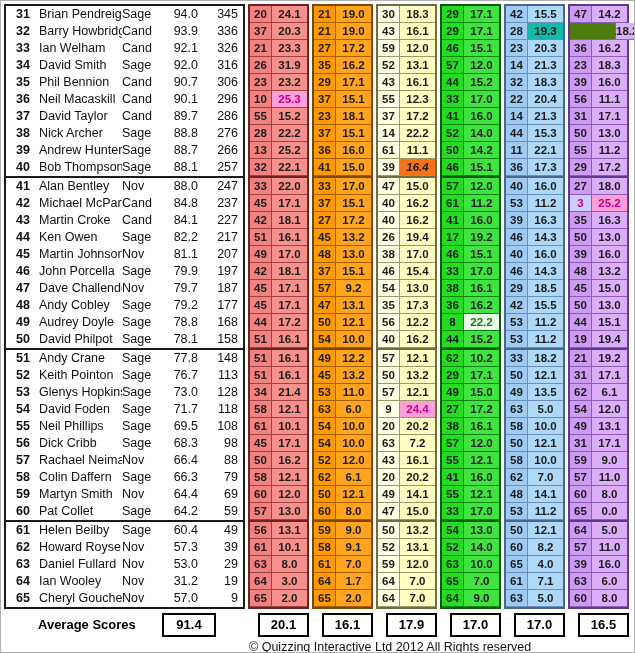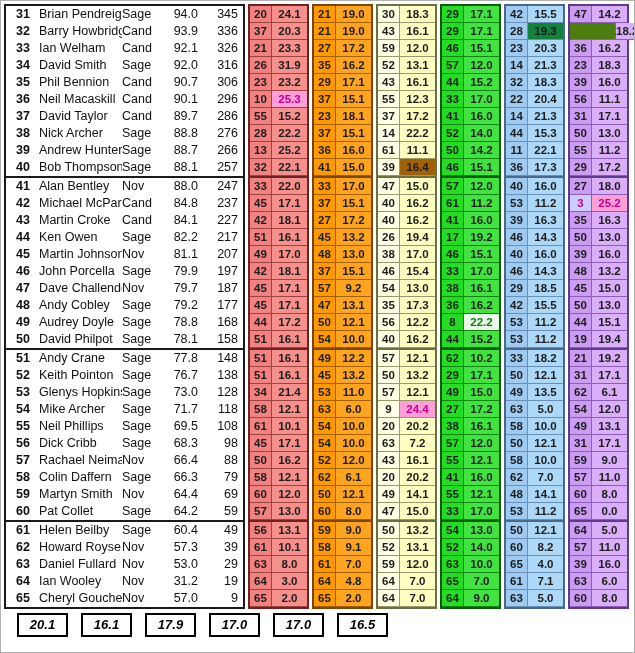--- a/index.html
+++ b/index.html
@@ -224,21 +224,21 @@
             <div class="prow">
               <div class="rcell" style="background: rgb(255, 255, 230); border-right: 1px solid rgb(153, 153, 107); border-bottom: 1px solid rgb(153, 153, 107);">14</div>
               <div class="scell" style="background: rgb(255, 255, 194); border-bottom: 1px solid rgb(153, 153, 107);">22.2</div>
             </div>
             <div class="prow">
               <div class="rcell" style="background: rgb(255, 255, 230); border-right: 1px solid rgb(153, 153, 107); border-bottom: 1px solid rgb(153, 153, 107);">61</div>
               <div class="scell" style="background: rgb(255, 255, 194); border-bottom: 1px solid rgb(153, 153, 107);">11.1</div>
             </div>
             <div class="prow">
               <div class="rcell" style="background: rgb(255, 255, 230); border-right: 1px solid rgb(153, 153, 107); border-bottom: 1px solid rgb(153, 153, 107);">39</div>
-              <div class="scell" style="background: #a16207; border-bottom: 1px solid rgb(153, 153, 107);">16.4</div>
+              <div class="scell" style="background: #f97316; border-bottom: 1px solid rgb(153, 153, 107); font-style: italic;">16.4</div>
             </div>
           </div>
           <div class="gbox" style="border-color: rgb(10, 92, 10);">
             <div class="prow">
               <div class="rcell" style="background: rgb(34, 221, 34); border-right: 1px solid rgb(18, 132, 18); border-bottom: 1px solid rgb(18, 132, 18);">29</div>
               <div class="scell" style="background: rgb(65, 227, 65); border-bottom: 1px solid rgb(18, 132, 18);">17.1</div>
             </div>
             <div class="prow">
               <div class="rcell" style="background: rgb(34, 221, 34); border-right: 1px solid rgb(18, 132, 18); border-bottom: 1px solid rgb(18, 132, 18);">29</div>
               <div class="scell" style="background: rgb(65, 227, 65); border-bottom: 1px solid rgb(18, 132, 18);">17.1</div>
@@ -276,21 +276,21 @@
               <div class="scell" style="background: rgb(65, 227, 65); border-bottom: 1px solid rgb(18, 132, 18);">15.1</div>
             </div>
           </div>
           <div class="gbox" style="border-color: rgb(72, 104, 140);">
             <div class="prow">
               <div class="rcell" style="background: rgb(159, 202, 241); border-right: 1px solid rgb(106, 145, 181); border-bottom: 1px solid rgb(106, 145, 181);">42</div>
               <div class="scell" style="background: rgb(173, 216, 248); border-bottom: 1px solid rgb(106, 145, 181);">15.5</div>
             </div>
             <div class="prow">
               <div class="rcell" style="background: rgb(159, 202, 241); border-right: 1px solid rgb(106, 145, 181); border-bottom: 1px solid rgb(106, 145, 181);">28</div>
-              <div class="scell" style="background: #15803d; border-bottom: 1px solid rgb(106, 145, 181);">19.3</div>
+              <div class="scell" style="background: #14b8a6; border-bottom: 1px solid rgb(106, 145, 181);">19.3</div>
             </div>
             <div class="prow">
               <div class="rcell" style="background: rgb(159, 202, 241); border-right: 1px solid rgb(106, 145, 181); border-bottom: 1px solid rgb(106, 145, 181);">23</div>
               <div class="scell" style="background: rgb(173, 216, 248); border-bottom: 1px solid rgb(106, 145, 181);">20.3</div>
             </div>
             <div class="prow">
               <div class="rcell" style="background: rgb(159, 202, 241); border-right: 1px solid rgb(106, 145, 181); border-bottom: 1px solid rgb(106, 145, 181);">14</div>
               <div class="scell" style="background: rgb(173, 216, 248); border-bottom: 1px solid rgb(106, 145, 181);">21.3</div>
             </div>
             <div class="prow">
@@ -694,32 +694,32 @@
               <div class="lname">Andy Crane</div>
               <div class="lcat">Sage</div>
               <div class="lavg">77.8</div>
               <div class="ltot">148</div>
             </div>
             <div class="lrow">
               <div class="lnum" style="width: 24px;">52</div>
               <div class="lname">Keith Pointon</div>
               <div class="lcat">Sage</div>
               <div class="lavg">76.7</div>
-              <div class="ltot">138</div>
+              <div class="ltot">113</div>
             </div>
             <div class="lrow">
               <div class="lnum" style="width: 24px;">53</div>
               <div class="lname">Glenys Hopkins</div>
               <div class="lcat">Sage</div>
               <div class="lavg">73.0</div>
               <div class="ltot">128</div>
             </div>
             <div class="lrow">
               <div class="lnum" style="width: 24px;">54</div>
-              <div class="lname">Mike Archer</div>
+              <div class="lname">David Foden</div>
               <div class="lcat">Sage</div>
               <div class="lavg">71.7</div>
               <div class="ltot">118</div>
             </div>
             <div class="lrow">
               <div class="lnum" style="width: 24px;">55</div>
               <div class="lname">Neil Phillips</div>
               <div class="lcat">Sage</div>
               <div class="lavg">69.5</div>
               <div class="ltot">108</div>
@@ -1081,21 +1081,21 @@
             <div class="prow">
               <div class="rcell" style="background: rgb(255, 153, 0); border-right: 1px solid rgb(163, 95, 0); border-bottom: 1px solid rgb(163, 95, 0);">58</div>
               <div class="scell" style="background: rgb(255, 164, 30); border-bottom: 1px solid rgb(163, 95, 0);">9.1</div>
             </div>
             <div class="prow">
               <div class="rcell" style="background: rgb(255, 153, 0); border-right: 1px solid rgb(163, 95, 0); border-bottom: 1px solid rgb(163, 95, 0);">61</div>
               <div class="scell" style="background: rgb(255, 164, 30); border-bottom: 1px solid rgb(163, 95, 0);">7.0</div>
             </div>
             <div class="prow">
               <div class="rcell" style="background: rgb(255, 153, 0); border-right: 1px solid rgb(163, 95, 0); border-bottom: 1px solid rgb(163, 95, 0);">64</div>
-              <div class="scell" style="background: rgb(255, 164, 30); border-bottom: 1px solid rgb(163, 95, 0);">4.8</div>
+              <div class="scell" style="background: rgb(255, 164, 30); border-bottom: 1px solid rgb(163, 95, 0);">1.7</div>
             </div>
             <div class="prow">
               <div class="rcell" style="background: rgb(255, 153, 0); border-right: 1px solid rgb(163, 95, 0); border-bottom: 1px solid rgb(163, 95, 0);">65</div>
               <div class="scell" style="background: rgb(255, 164, 30); border-bottom: 1px solid rgb(163, 95, 0);">2.0</div>
             </div>
           </div>
           <div class="gbox" style="border-color: rgb(110, 110, 69);">
             <div class="prow">
               <div class="rcell" style="background: rgb(255, 255, 230); border-right: 1px solid rgb(153, 153, 107); border-bottom: 1px solid rgb(153, 153, 107);">50</div>
               <div class="scell" style="background: rgb(255, 255, 194); border-bottom: 1px solid rgb(153, 153, 107);">13.2</div>
@@ -1180,21 +1180,25 @@
             </div>
             <div class="prow">
               <div class="rcell" style="background: rgb(204, 155, 242); border-right: 1px solid rgb(138, 95, 181); border-bottom: 1px solid rgb(138, 95, 181);">60</div>
               <div class="scell" style="background: rgb(218, 174, 248); border-bottom: 1px solid rgb(138, 95, 181);">8.0</div>
             </div>
           </div>
         </div>
       </div>
 
     <div class="avgrow">
-      <div style="display:flex;font-style:italic;" id="round-averages">
+      <div class="avgleft">
+        <div class="avglabel">Average Scores</div>
+        <div class="avgbox overallbox">91.4</div>
+      </div>
+      <div style="display:flex;" id="round-averages">
           <div class="avgslot">
             <div class="avgbox">20.1</div>
           </div>
           <div class="avgslot">
             <div class="avgbox">16.1</div>
           </div>
           <div class="avgslot">
             <div class="avgbox">17.9</div>
           </div>
           <div class="avgslot">
@@ -1202,14 +1206,15 @@
           </div>
           <div class="avgslot">
             <div class="avgbox">17.0</div>
           </div>
           <div class="avgslot">
             <div class="avgbox">16.5</div>
           </div>
         </div>
     </div>
 
+    <div class="footer">© Quizzing Interactive Ltd 2012 All Rights reserved</div>
   </div>
 </div>
 
 </body></html>

